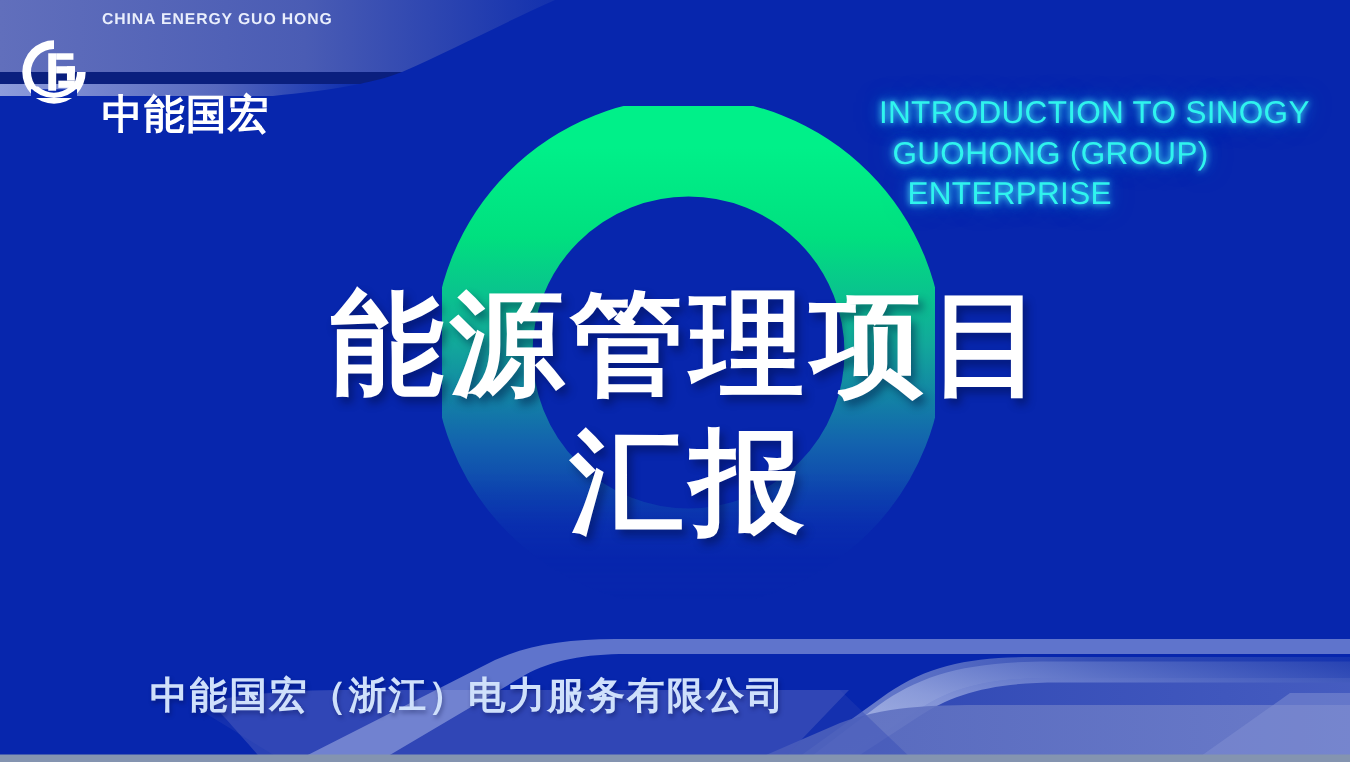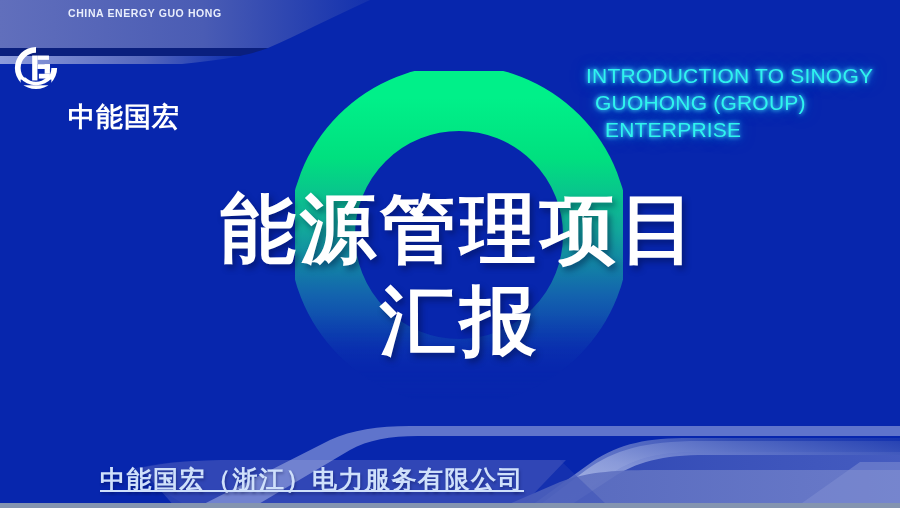--- a/index.html
+++ b/index.html
@@ -50,21 +50,20 @@
     width: 48px;
     height: 48px;
     flex: none;
   }
   .logo-text {
     display: flex;
     flex-direction: column;
     justify-content: center;
     line-height: 1;
     padding-top: 2px;
-    gap: 40px;
   }
   .logo-en {
     color: #e9eefc;
     font-size: 10.5px;
     font-weight: bold;
     letter-spacing: 0.6px;
     white-space: nowrap;
     margin-bottom: 2px;
   }
   .logo-cn {
@@ -117,30 +116,29 @@
     letter-spacing: 4px;
     text-shadow: 3px 4px 6px rgba(0,10,60,0.45);
   }
   .title-line.l1 { padding-left: 20px; }
   .title-line.l2 { padding-left: 20px; }
 
   
   .footer-company {
     position: absolute;
     left: 100px;
-    bottom: 12px;
+    bottom: 28px;
     z-index: 9;
     color: #cfe0fb;
     font-family: "DejaVu Sans", "Liberation Sans", sans-serif;
     font-size: 25px;
     font-weight: bold;
     letter-spacing: 1.5px;
     white-space: nowrap;
     text-shadow: 1px 2px 3px rgba(0,10,60,0.35);
-    text-decoration: underline;
   }
 
   
   .bottom-strip {
     position: absolute;
     left: 0;
     bottom: 0;
     width: 900px;
     height: 5px;
     background: #8494b0;

